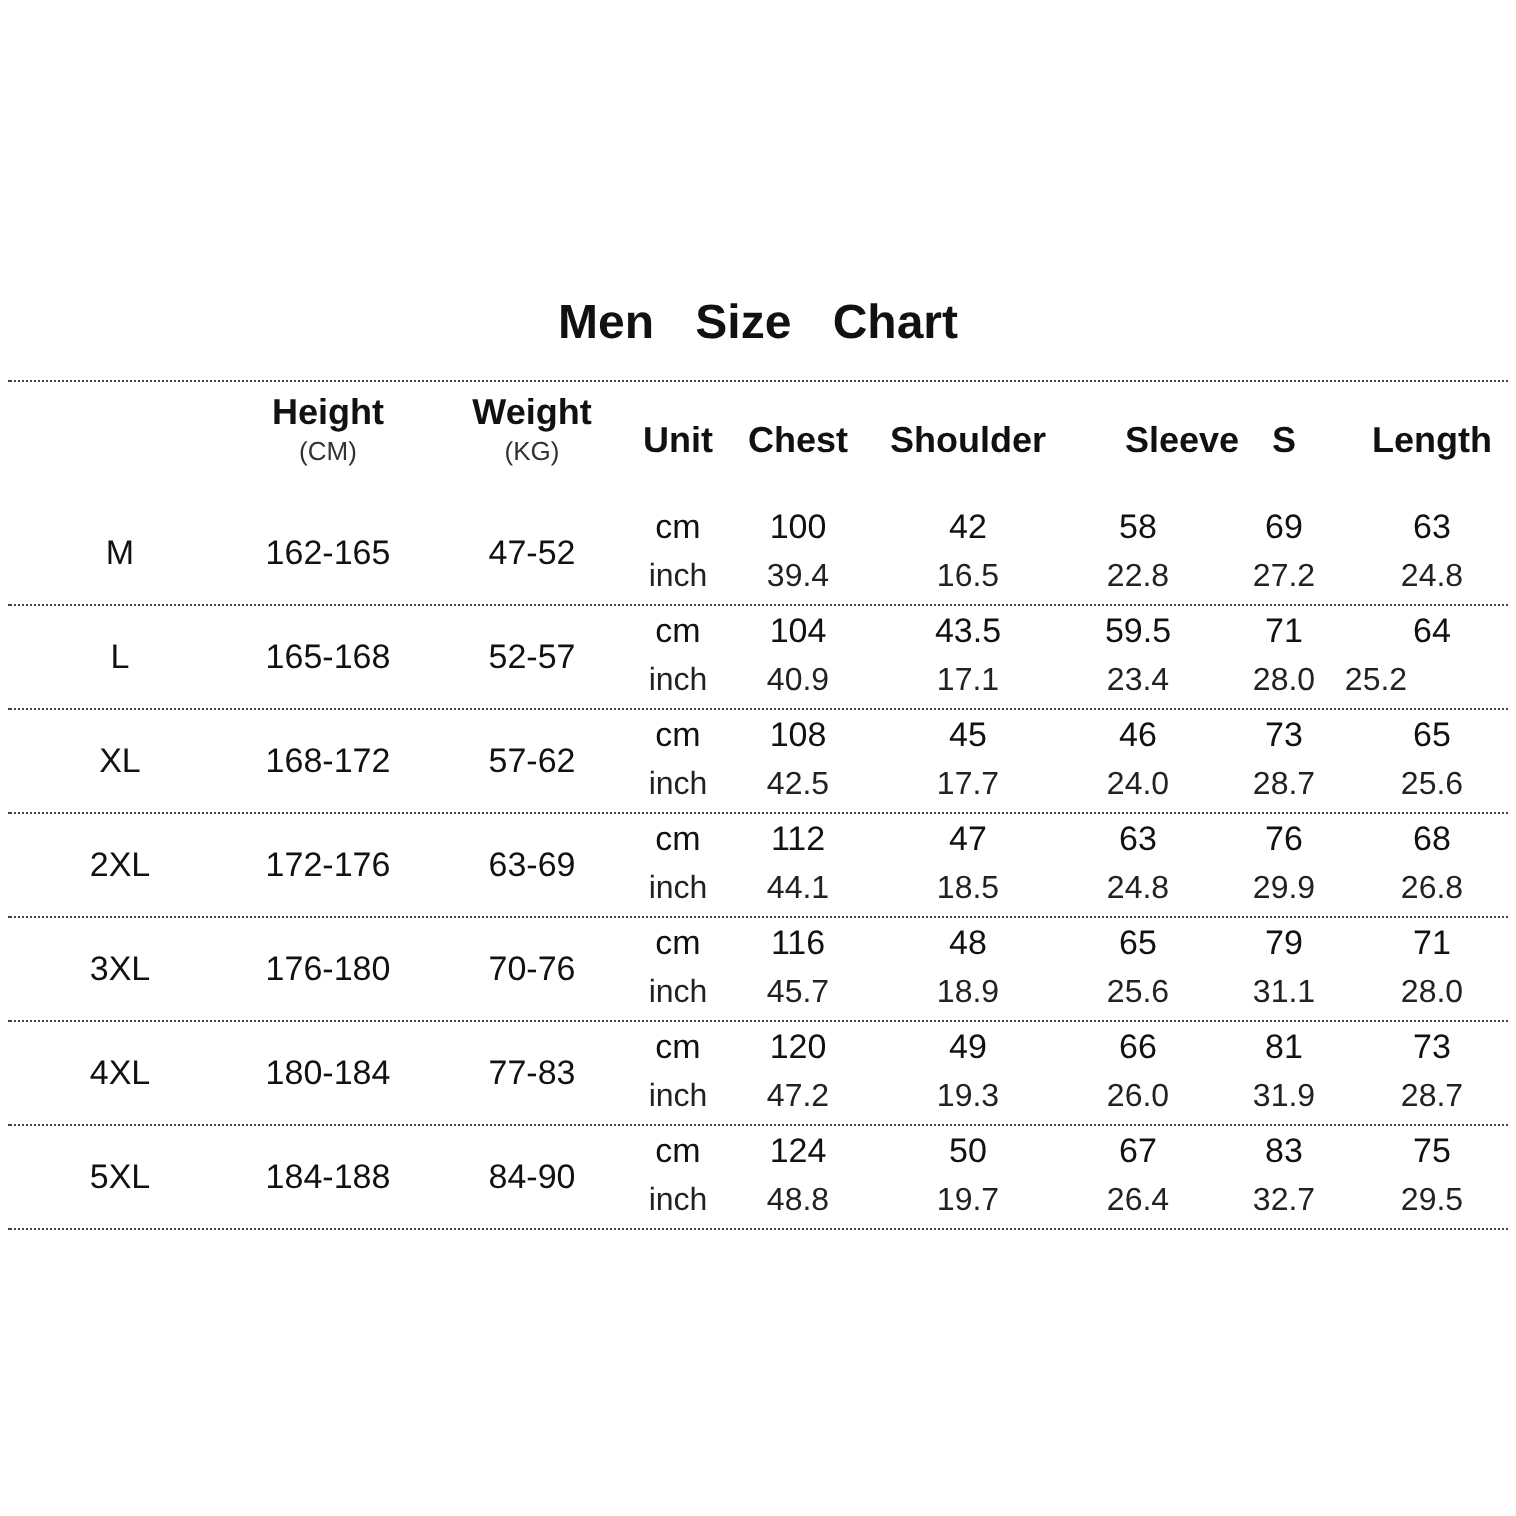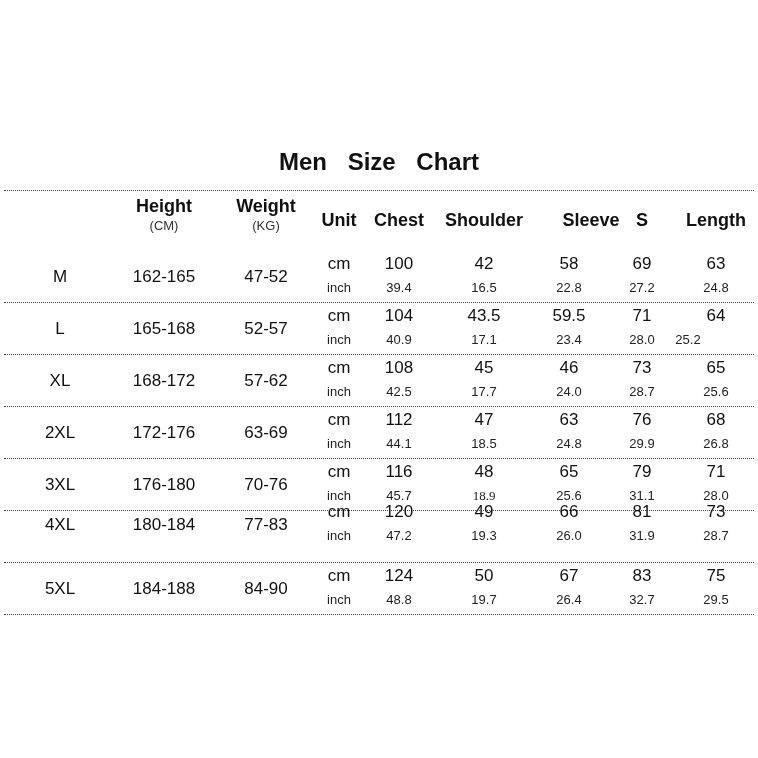--- a/index.html
+++ b/index.html
@@ -6,21 +6,21 @@
   body{width:758px;height:758px;position:relative;overflow:hidden;font-family:"Liberation Sans",sans-serif;color:#111;}
   .title{position:absolute;top:148px;left:0;width:758px;text-align:center;font-weight:bold;font-size:24px;word-spacing:14px;}
   .hr{position:absolute;left:4px;width:750px;border-top:1px dotted #444;height:0;}
   .hdr{position:absolute;top:196px;height:50px;text-align:center;font-weight:bold;font-size:18px;}
   .hdr .sub{display:block;font-weight:normal;font-size:13px;color:#333;margin-top:1px;}
   .hdr.single{top:210px;}
   .row{position:absolute;left:0;width:758px;height:52px;}
   .cell{position:absolute;text-align:center;}
   .big{font-size:17px;top:16px;}
   .cmv{font-size:17px;top:3px;}
-  .inv{font-size:13px;top:29px;color:#222;}
+  .inv{font-size:16px;top:29px;color:#222;}
 </style>
 </head>
 <body>
 
 <div class="title">Men   Size   Chart</div>
 <div class="hr" style="top:190px"></div>
 
 <div>
   <div class="hdr" style="left:118px;width:92px">
     <span>Height</span>
@@ -113,30 +113,30 @@
     <div class="hr" style="top: 458px;"></div>
     <div class="row" style="top: 459px;">
       <div class="cell big" style="left: 40px; width: 40px;">3XL</div>
       <div class="cell big" style="left: 118px; width: 92px;">176-180</div>
       <div class="cell big" style="left: 220px; width: 92px;">70-76</div>
       <div class="cell cmv" style="left: 313px; width: 52px;">cm</div>
       <div class="cell inv" style="left: 313px; width: 52px;">inch</div>
       <div class="cell cmv" style="left: 366px; width: 66px;">116</div>
       <div class="cell inv" style="left: 366px; width: 66px;">45.7</div>
       <div class="cell cmv" style="left: 436px; width: 96px;">48</div>
-      <div class="cell inv" style="left: 436px; width: 96px; font-family: Liberation Serif, serif;">18.9</div>
+      <div class="cell inv" style="left: 436px; width: 96px;">18.9</div>
       <div class="cell cmv" style="left: 532px; width: 74px;">65</div>
       <div class="cell inv" style="left: 532px; width: 74px;">25.6</div>
       <div class="cell cmv" style="left: 616px; width: 52px;">79</div>
       <div class="cell inv" style="left: 616px; width: 52px;">31.1</div>
       <div class="cell cmv" style="left: 676px; width: 80px;">71</div>
       <div class="cell inv" style="left: 676px; width: 80px;">28.0</div>
     </div>
     <div class="hr" style="top: 510px;"></div>
-    <div class="row" style="top: 499px;">
+    <div class="row" style="top: 511px;">
       <div class="cell big" style="left: 40px; width: 40px;">4XL</div>
       <div class="cell big" style="left: 118px; width: 92px;">180-184</div>
       <div class="cell big" style="left: 220px; width: 92px;">77-83</div>
       <div class="cell cmv" style="left: 313px; width: 52px;">cm</div>
       <div class="cell inv" style="left: 313px; width: 52px;">inch</div>
       <div class="cell cmv" style="left: 366px; width: 66px;">120</div>
       <div class="cell inv" style="left: 366px; width: 66px;">47.2</div>
       <div class="cell cmv" style="left: 436px; width: 96px;">49</div>
       <div class="cell inv" style="left: 436px; width: 96px;">19.3</div>
       <div class="cell cmv" style="left: 532px; width: 74px;">66</div>

